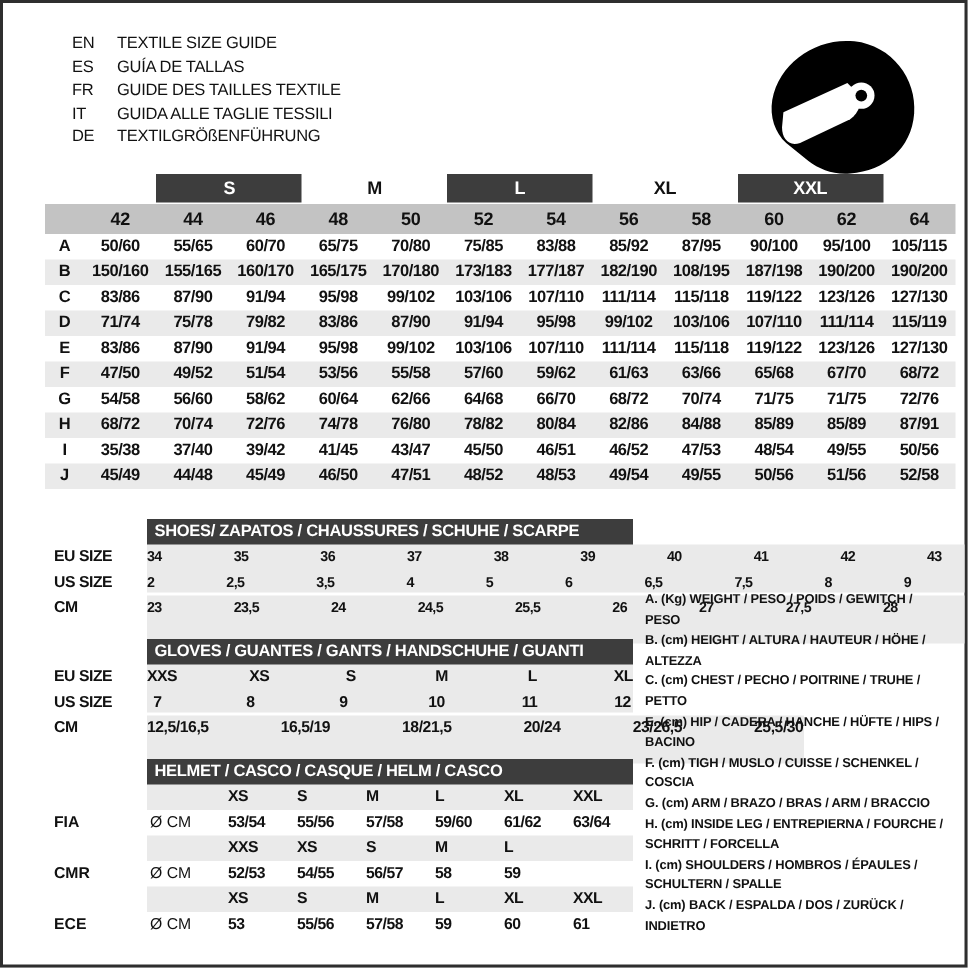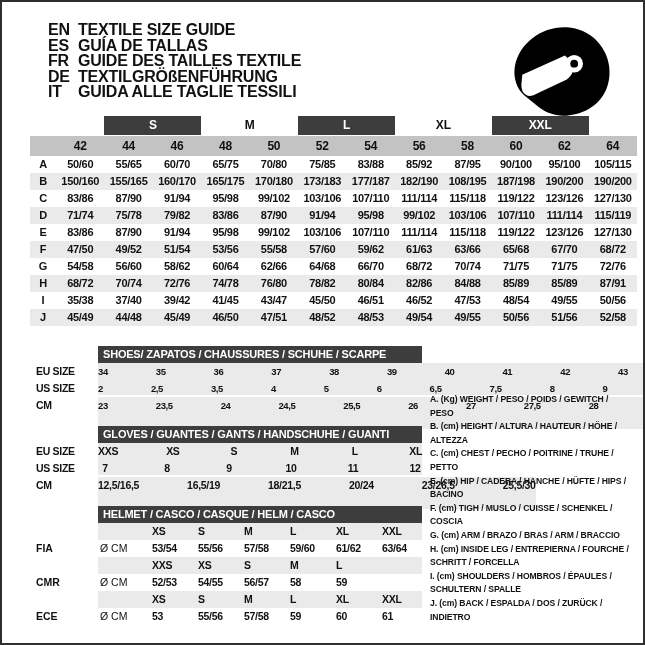--- a/index.html
+++ b/index.html
@@ -5,21 +5,21 @@
   * { margin:0; padding:0; box-sizing:border-box; }
   body { background:#888; font-family:"Liberation Sans", sans-serif; }
   .page {
     width:645px; height:645px; margin:0 auto; background:#fff;
     border:2px solid #2e2e2e; overflow:hidden; position:relative;
     color:#111; font-family:"Liberation Sans", sans-serif;
   }
   
   .top { display:flex; justify-content:space-between; align-items:flex-start;
          padding:20px 14px 0 46px; height:114px; }
-  .lang-row { display:flex; font-weight:700; font-size:16px; line-height:15.5px; letter-spacing:-0.2px; }
+  .lang-row { display:flex; font-weight:400; font-size:11px; line-height:15.5px; letter-spacing:-0.2px; }
   .lang-code { width:30px; }
   .helmet-wrap { width:118px; height:102px; margin-right:6px; }
   .helmet-wrap svg { width:100%; height:100%; }
   
   .main-table { margin:0 8px 0 28px; width:607px; }
   .t-grid { display:grid; grid-template-columns:26px repeat(12,1fr); align-items:stretch; }
   .group-row { height:19px; margin-bottom:1px; }
   .g-spacer { grid-column:span 2; }
   .group { grid-column:span 2; text-align:center; font-weight:700; font-size:12px; line-height:19px; letter-spacing:-0.2px; }
   .group.dark { background:#3d3d3d; color:#fff; }
@@ -73,27 +73,27 @@
           <span class="lang-code">ES</span>
           <span class="lang-text">GUÍA DE TALLAS</span>
         </div>
 
         <div class="lang-row">
           <span class="lang-code">FR</span>
           <span class="lang-text">GUIDE DES TAILLES TEXTILE</span>
         </div>
 
         <div class="lang-row">
+          <span class="lang-code">IT</span>
+          <span class="lang-text">GUIDA ALLE TAGLIE TESSILI</span>
+        </div>
+
+        <div class="lang-row">
           <span class="lang-code">DE</span>
           <span class="lang-text">TEXTILGRÖßENFÜHRUNG</span>
-        </div>
-
-        <div class="lang-row">
-          <span class="lang-code">IT</span>
-          <span class="lang-text">GUIDA ALLE TAGLIE TESSILI</span>
         </div>
       </div>
     <div class="helmet-wrap">
       <svg viewBox="0 0 120 110" xmlns="http://www.w3.org/2000/svg">
         <path d="M 66 6 C 93 9 111 33 109 58 C 107 83 88 99 63 101 C 51 102 41 98 33 92 L 17 79 C 9 72 5 60 7 48 C 12 21 39 3 66 6 Z" fill="#000"></path>
         <path d="M 15 57 L 61 36 L 68 43 C 72 49 70 57 63 62 L 27 79 C 19 82 14 76 14 68 Z" fill="#fff"></path>
         <circle cx="71" cy="45" r="9.5" fill="#fff"></circle>
         <circle cx="71" cy="45" r="4.2" fill="#000"></circle>
       </svg>
     </div>

